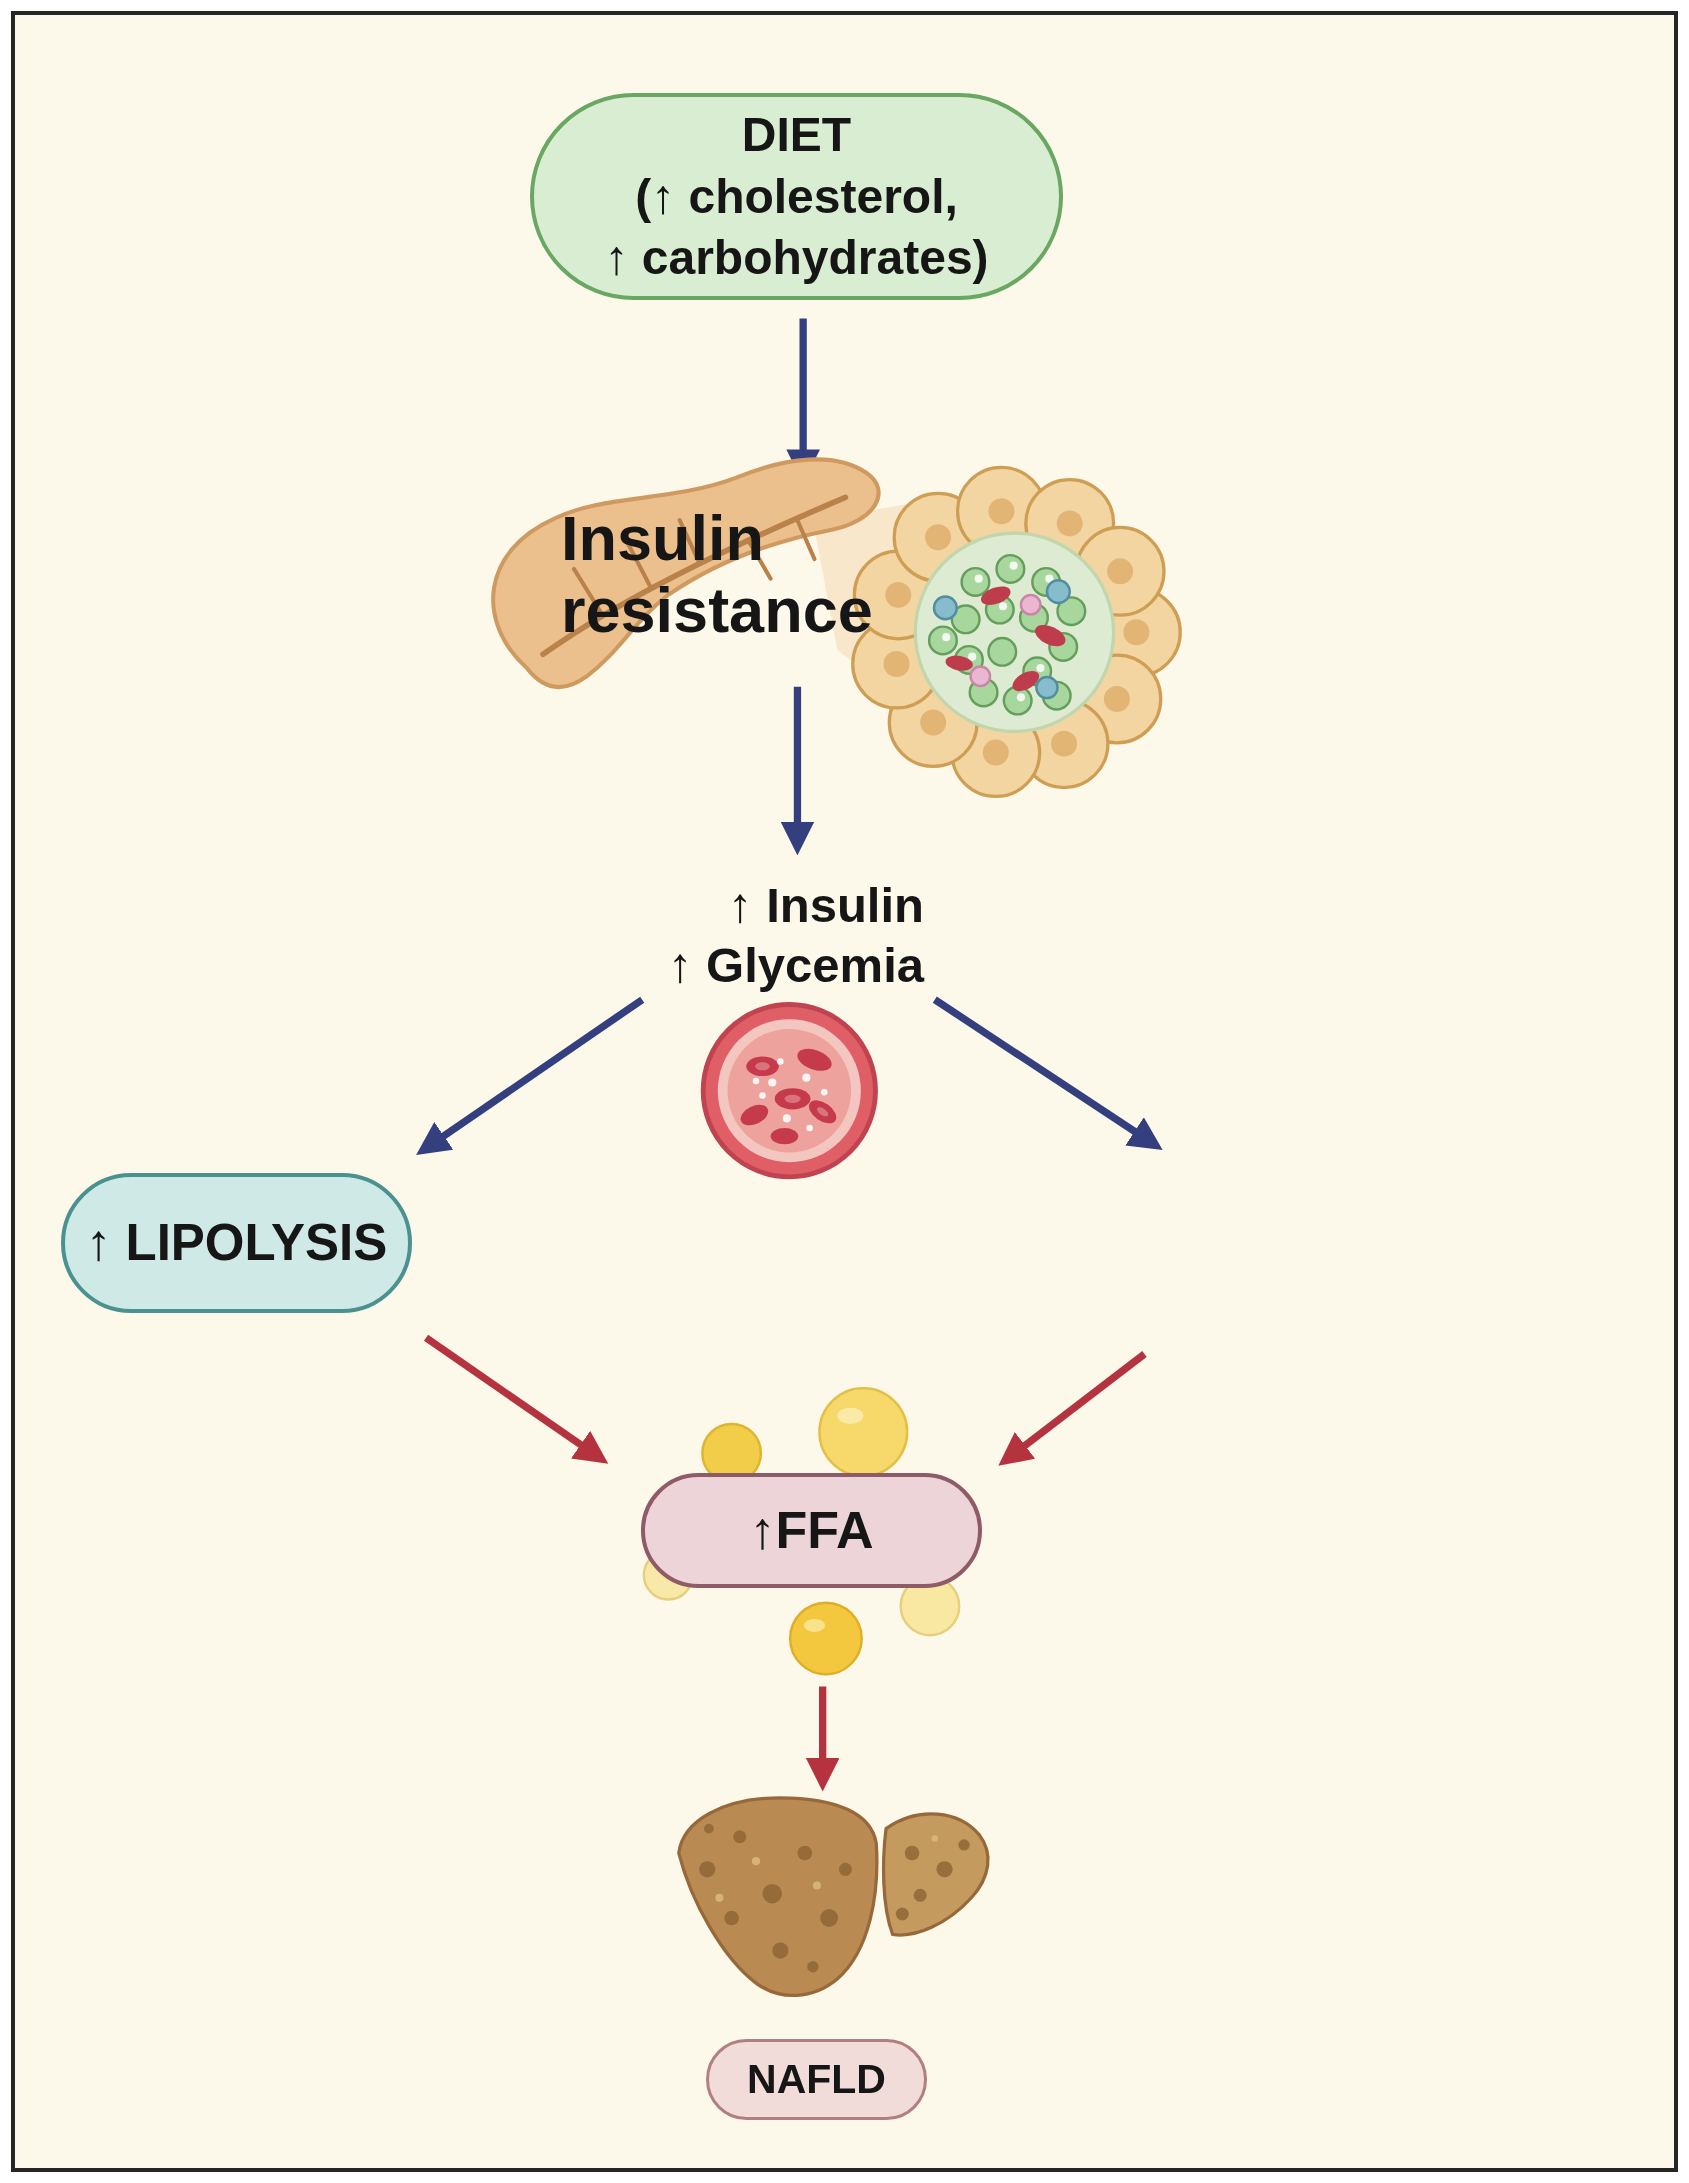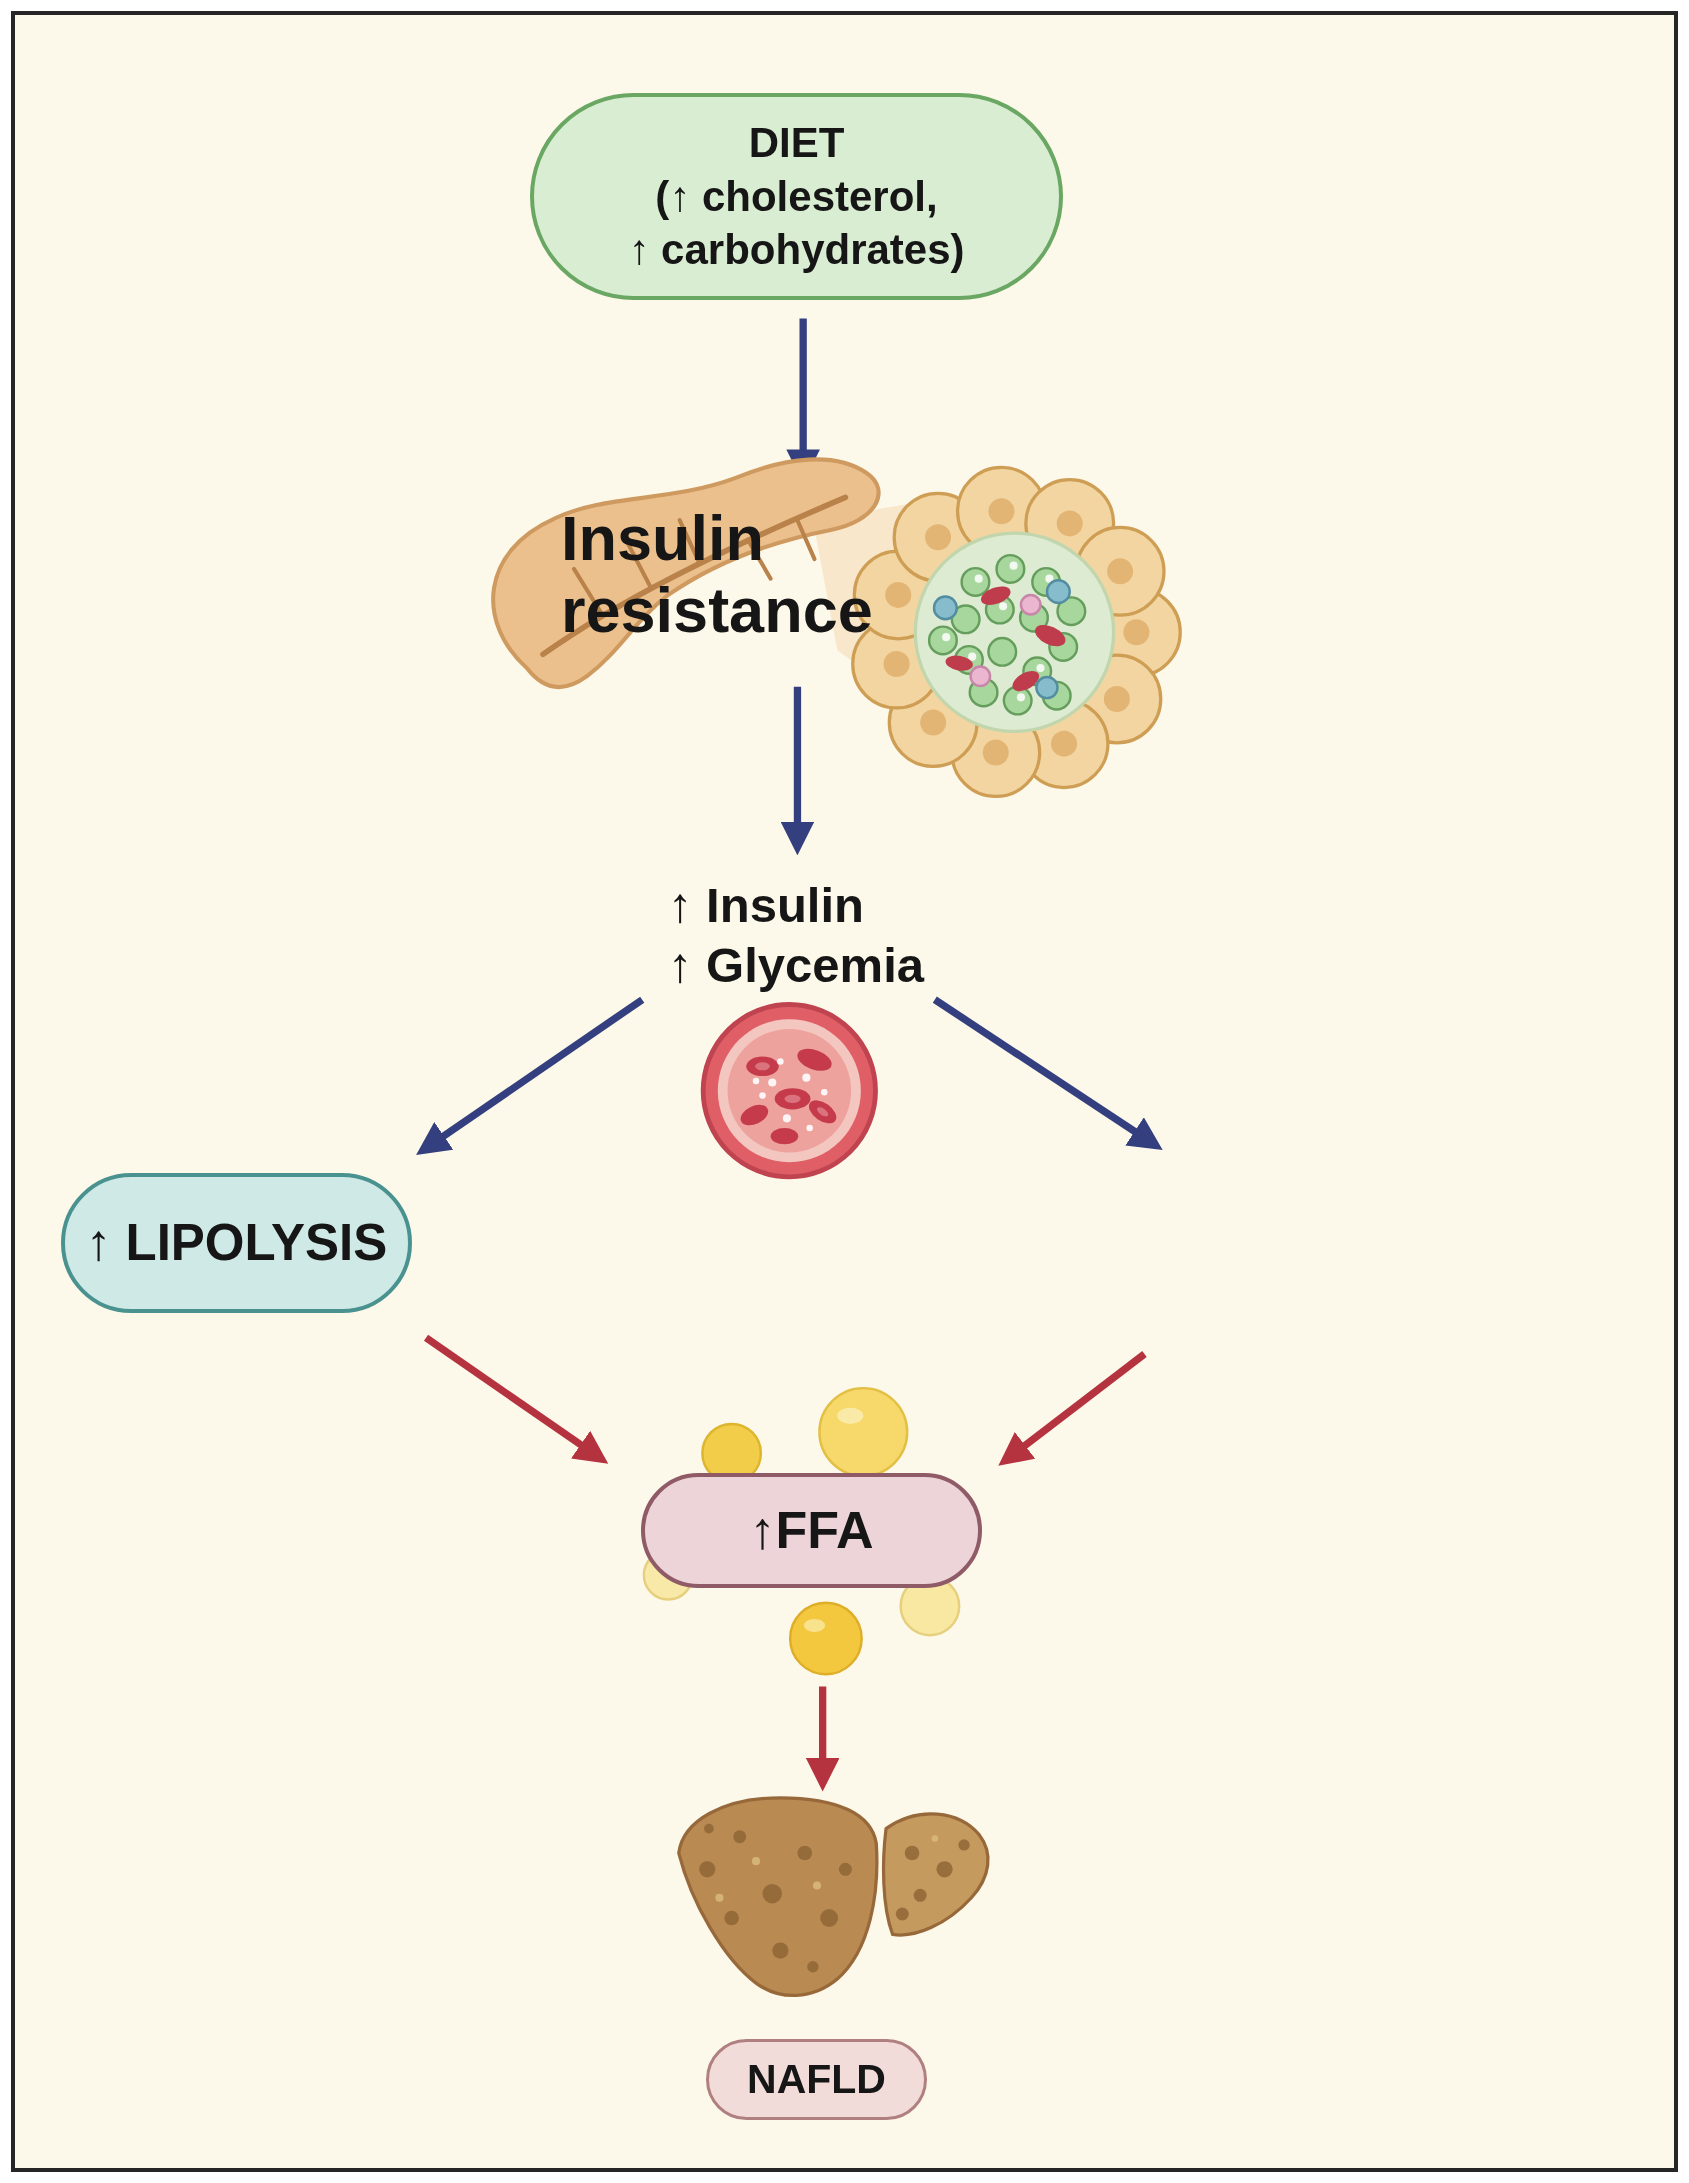--- a/index.html
+++ b/index.html
@@ -8,28 +8,28 @@
     --nafld-fill:#f2dcda; --nafld-border:#b08080; --arrow-blue:#333f7e; --arrow-red:#b5333f;
     --ink:#161616;
   }
   *{box-sizing:border-box}
   body{margin:0;background:#ffffff;font-family:"Liberation Sans",sans-serif;color:var(--ink);font-weight:700}
   .page{position:relative;width:1690px;height:2183px;background:#fff;overflow:hidden}
   .frame{position:absolute;left:11.4px;top:11.4px;width:1667px;height:2161px;background:var(--background);border:4.1px solid #262626}
   .art{position:absolute;left:0;top:0}
   .node{position:absolute;display:flex;flex-direction:column;align-items:center;justify-content:center;
         text-align:center;border-radius:812px;line-height:1.28;color:var(--ink)}
-  .diet{left:530px;top:93px;width:533px;height:207px;background:var(--diet-fill);border:4.9px solid var(--diet-border);font-size:42px}
+  .diet{left:530px;top:93px;width:533px;height:207px;background:var(--diet-fill);border:4.9px solid var(--diet-border);font-size:48px}
   .lipolysis{left:61px;top:1173px;width:351px;height:140px;background:var(--teal-fill);border:4.9px solid var(--teal-border);font-size:51px}
   .lipogenesis{left:1142px;top:1165px;width:502px;height:184px;background:var(--teal-fill);border:4.9px solid var(--teal-border);font-size:44px}
   .ffa{left:641px;top:1473px;width:341px;height:115px;background:var(--ffa-fill);border:4.9px solid var(--ffa-border);font-size:52px}
   .nafld{left:706px;top:2039px;width:221px;height:81px;background:var(--nafld-fill);border:3.3px solid var(--nafld-border);font-size:41px}
   .label{position:absolute;font-weight:700}
   .insulin-resistance{left:561px;top:502px;width:480px;text-align:left;font-size:63px;line-height:1.15}
-  .insulin-glycemia{left:668px;top:876px;font-size:49px;line-height:1.22;text-align:left}
+  .insulin-glycemia{left:668px;top:876px;font-size:49px;line-height:1.22;text-align:right}
 </style>
 </head>
 <body>
 
 <div class="page">
   <div class="frame"></div>
 
   <svg class="art" width="1690" height="2183" viewBox="0 0 2079 2686">
     <defs>
       <marker id="ab" viewBox="0 0 10 10" refX="7" refY="5" markerWidth="4.6" markerHeight="4.6" orient="auto">

